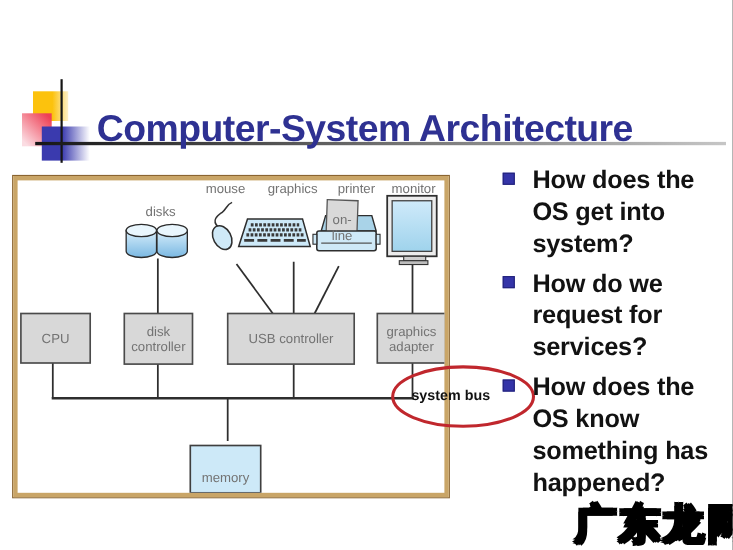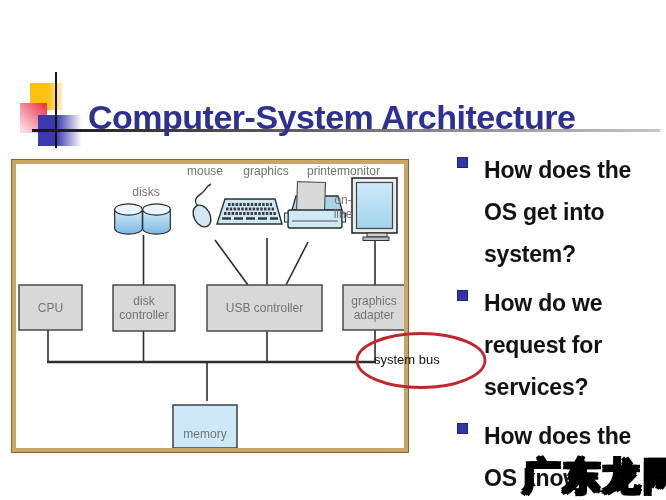--- a/index.html
+++ b/index.html
@@ -33,36 +33,36 @@
     position:absolute;color:#737373;font-size:12px;line-height:14px;
     white-space:pre-line;text-align:center;
   }
   .dev-lbl{transform:translateX(-50%);}
   .box-lbl{display:flex;align-items:center;justify-content:center;}
   #cpu-label{left:3px;top:121px;width:63px;height:45px;font-size:13px;}
   #disk-controller-label{left:97px;top:121px;width:62px;height:46px;}
   #usb-controller-label{left:191px;top:121px;width:115px;height:46px;font-size:13px;}
   #graphics-adapter-label{left:327px;top:121px;width:62px;height:45px;}
   #memory-label{left:157px;top:241px;width:64px;height:58px;}
-  #online-label{left:281px;top:29px;width:28px;font-size:7px;color:#555;line-height:8px;margin-left:32px;}
+  #online-label{left:281px;top:29px;width:28px;font-size:7px;color:#555;line-height:8px;}
   
   #bus-ellipse-wrap{position:absolute;left:352px;top:330px;width:140px;height:62px;pointer-events:none;}
   #system-bus-label{
-    position:absolute;left:374px;top:352px;font-size:13px;font-weight:normal;color:#111;
+    position:absolute;left:374px;top:352px;font-size:13px;font-weight:bold;color:#111;
     white-space:nowrap;
   }
   
   #bullet-list{position:absolute;left:440px;top:149px;width:226px;}
   .bullet-item{display:flex;margin-bottom:7px;}
   .bullet-square{
     flex:0 0 auto;width:9px;height:9px;margin:8px 0 0 17px;
     background:#3434a8;border:1px solid #23237a;
   }
   .bullet-text{
-    margin-left:16px;font-size:23px;font-weight:bold;line-height:42px;color:#121212;
+    margin-left:16px;font-size:23px;font-weight:bold;line-height:29px;color:#121212;
     white-space:pre-line;letter-spacing:-0.2px;
   }
   
   #watermark{
     position:absolute;left:523px;top:452px;font-size:37px;font-weight:bold;
     color:#ffffff;letter-spacing:3px;white-space:nowrap;
     -webkit-text-stroke:2px #000;
     text-shadow:-2px -2px 0 #000,2px -2px 0 #000,-2px 2px 0 #000,2px 2px 0 #000;
   }
 </style>
@@ -151,21 +151,21 @@
         <rect x="331" y="125" width="62" height="45"></rect>
       </g>
       <rect x="161" y="245" width="64" height="43" fill="#cde9f8" stroke="#3f3f3f" stroke-width="1.5"></rect>
     </svg>
 
     
     <div class="lbl dev-lbl" style="left:130px;top:21px;">disks</div>
     <div class="lbl dev-lbl" style="left:189px;top:0px;">mouse</div>
     <div class="lbl dev-lbl" style="left:250px;top:0px;">graphics</div>
     <div class="lbl dev-lbl" style="left:308px;top:0px;">printer</div>
-    <div class="lbl dev-lbl" style="left:344px;top:0px;">monitor</div>
+    <div class="lbl dev-lbl" style="left:360px;top:0px;">monitor</div>
     <div class="lbl" id="online-label">on-line</div>
 
     <div class="lbl box-lbl" id="disk-controller-label">disk
 controller</div>
     <div class="lbl box-lbl" id="cpu-label">CPU</div>
     <div class="lbl box-lbl" id="usb-controller-label">USB controller</div>
     <div class="lbl box-lbl" id="graphics-adapter-label">graphics
 adapter</div>
     <div class="lbl box-lbl" id="memory-label">memory</div>
   </div>

